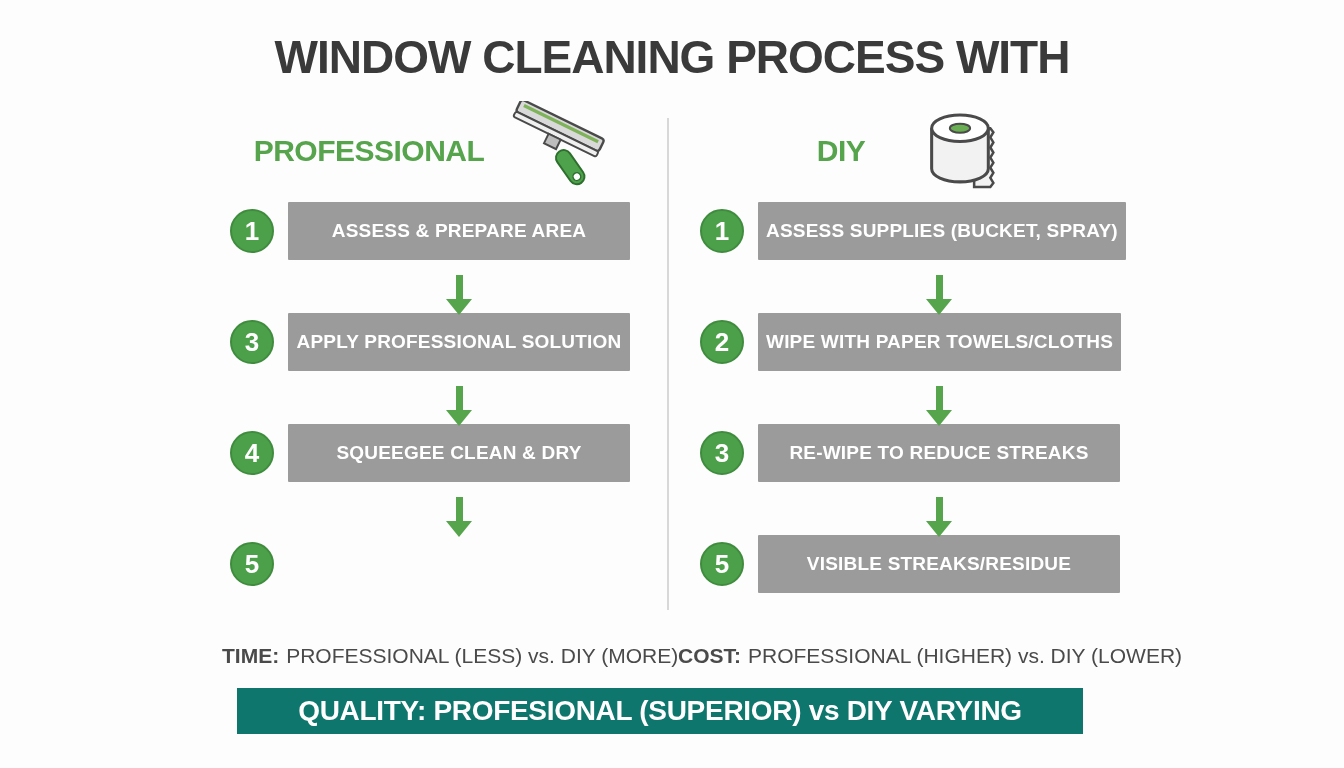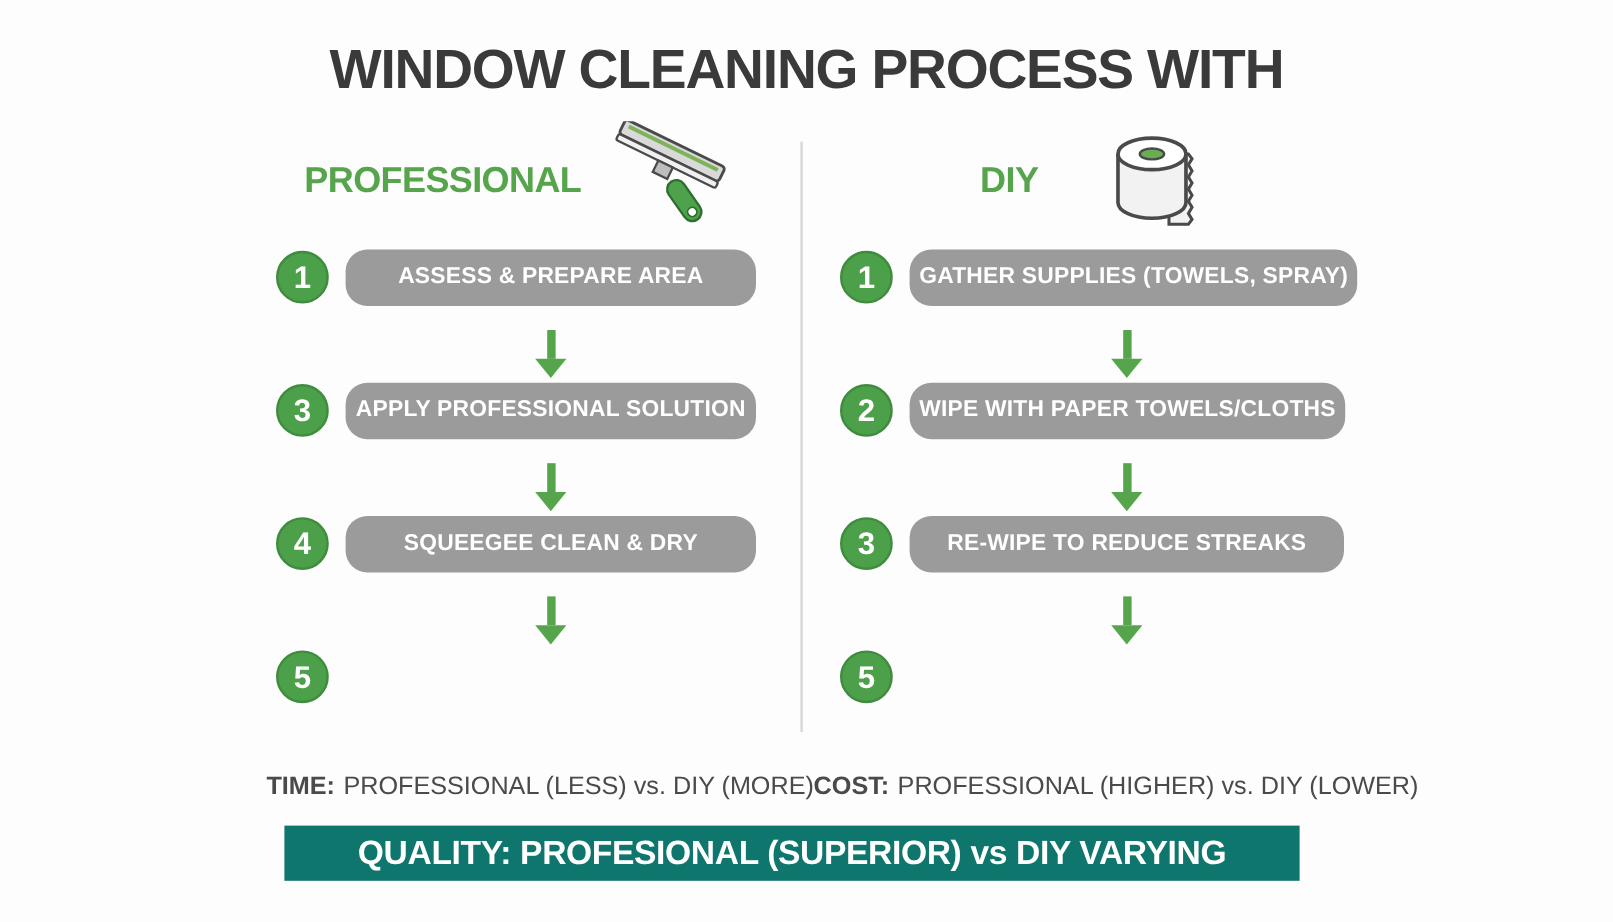--- a/index.html
+++ b/index.html
@@ -32,21 +32,21 @@
   #steps-diy { left:700px; width:420px; }
 
   .step-row { display:flex; align-items:center; gap:14px; height:48px; }
   .num-circle {
     flex:0 0 44px; width:44px; height:44px; border-radius:50%;
     background:#4da04a; border:2px solid #3f8c3e;
     color:#fff; font-weight:800; font-size:26px;
     display:flex; align-items:center; justify-content:center;
   }
   .step-box {
-    flex:1; height:47px; background:#9b9b9b; border-radius:18px;
+    flex:1; height:58px; background:#9b9b9b; border-radius:1px;
     display:flex; align-items:center; justify-content:center;
     color:#fff; font-weight:700; font-size:19px; letter-spacing:0.2px;
     text-align:center; padding:0 8px; white-space:nowrap;
   }
   .arrow-zone {
     height:63px; display:flex; align-items:center; justify-content:center;
     padding-left:58px;
   }
   .arrow { width:7px; height:24px; background:#56a44c; position:relative; }
   .arrow::after {
@@ -132,41 +132,42 @@
       <div class="arrow"></div>
     </div>
   <div class="step-row">
     <div class="num-circle">5</div>
   </div>
 </div>
 
 <div class="steps" id="steps-diy">
   <div class="step-row">
     <div class="num-circle">1</div>
-    <div class="step-box">GATHER SUPPLIES (TOWELS, SPRAY)</div>
+    <div class="step-box">ASSESS SUPPLIES (BUCKET, SPRAY)</div>
   </div>
   <div class="arrow-zone">
       <div class="arrow"></div>
     </div>
   <div class="step-row">
     <div class="num-circle">2</div>
     <div class="step-box">WIPE WITH PAPER TOWELS/CLOTHS</div>
   </div>
   <div class="arrow-zone">
       <div class="arrow"></div>
     </div>
   <div class="step-row">
     <div class="num-circle">3</div>
     <div class="step-box">RE-WIPE TO REDUCE STREAKS</div>
   </div>
   <div class="arrow-zone">
       <div class="arrow"></div>
     </div>
   <div class="step-row">
     <div class="num-circle">5</div>
+    <div class="step-box">VISIBLE STREAKS/RESIDUE</div>
   </div>
 </div>
 
 <div class="compare-line" id="time-line">
   <span class="compare-label">TIME:</span><span class="compare-text">PROFESSIONAL (LESS) vs. DIY (MORE)</span>
 </div>
 <div class="compare-line" id="cost-line">
   <span class="compare-label">COST:</span><span class="compare-text">PROFESSIONAL (HIGHER) vs. DIY (LOWER)</span>
 </div>
 

